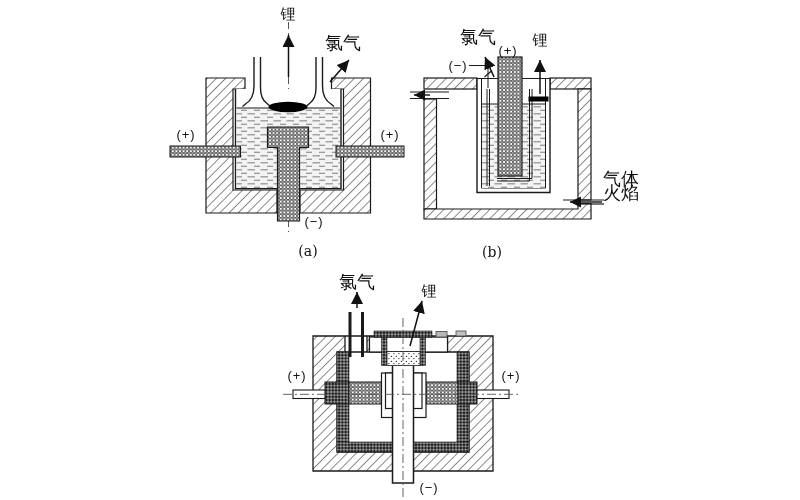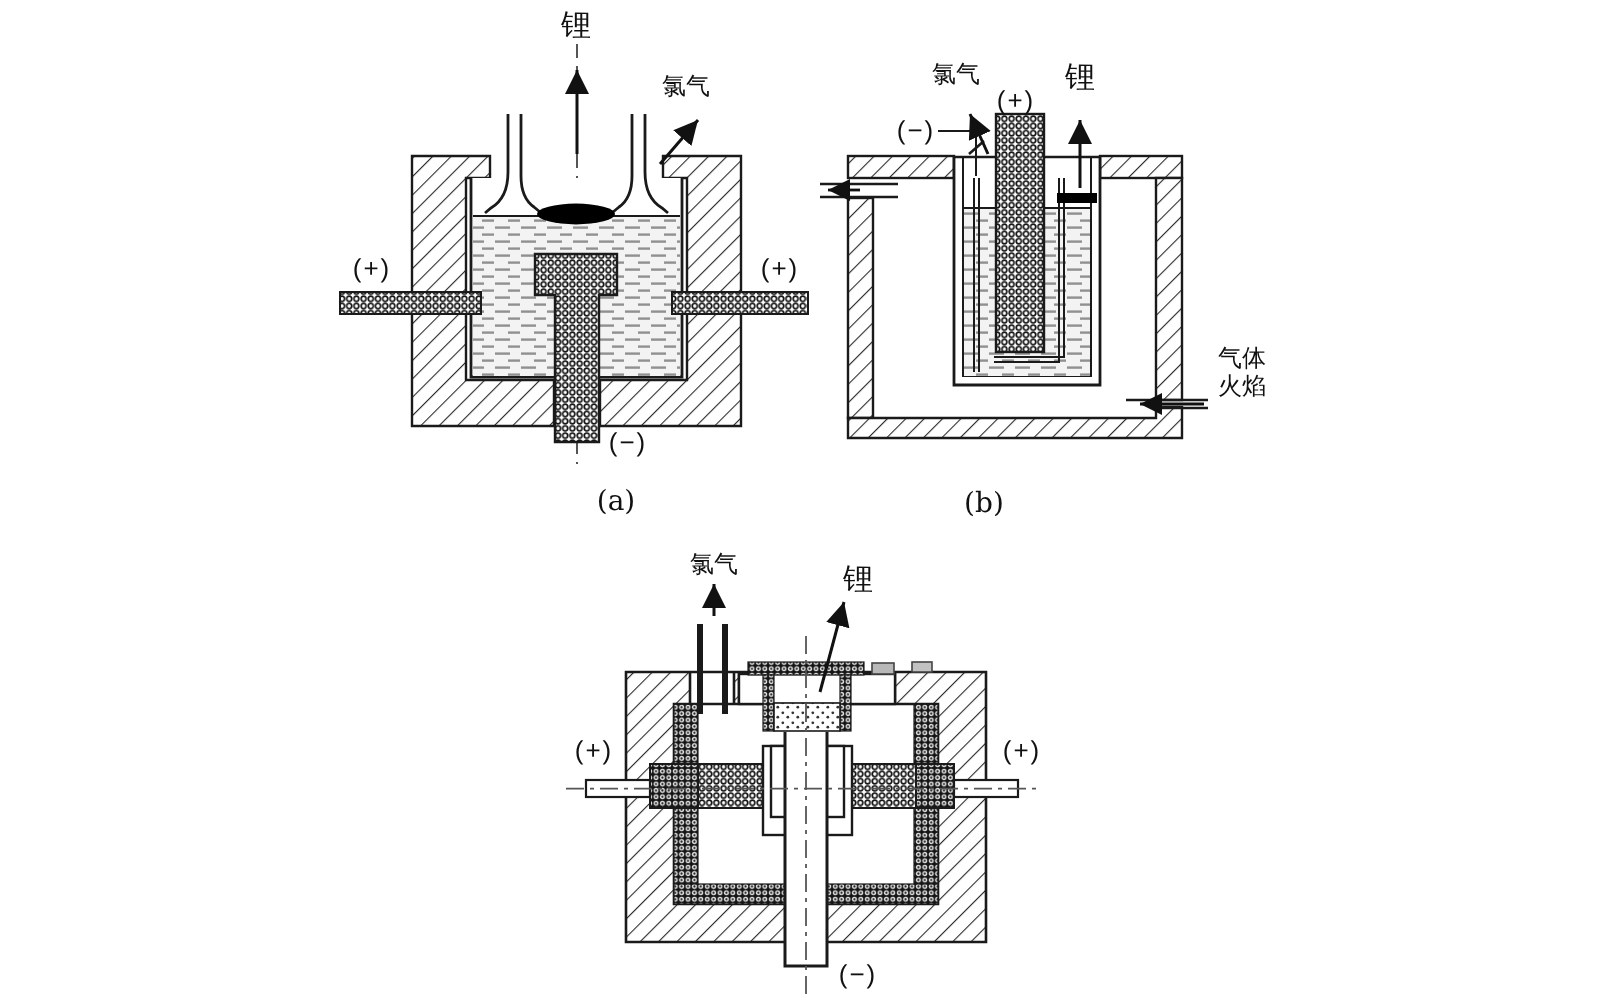--- a/index.html
+++ b/index.html
@@ -1,20 +1,20 @@
 <!DOCTYPE html>
 <html><head>
 <meta charset="utf-8">
 <style>
   html,body{margin:0;padding:0;background:#fff;}
   #stage{position:relative;width:800px;height:500px;background:#fff;overflow:hidden;
          font-family:"Liberation Sans","DejaVu Sans",sans-serif;color:#111;}
   #art{position:absolute;left:0;top:0;}
   .lbl{position:absolute;transform:translate(-50%,-50%);white-space:nowrap;
-       font-size:12px;color:#111;line-height:1;}
+       font-size:18px;color:#111;line-height:1;}
   .sign{font-size:13px;letter-spacing:1px;}
   .cap{font-family:"DejaVu Serif","Liberation Serif",serif;font-size:14px;}
 </style>
 </head>
 <body>
 
 <div id="stage">
 
 <svg id="art" width="800" height="500" viewBox="0 0 800 500">
   <defs>

